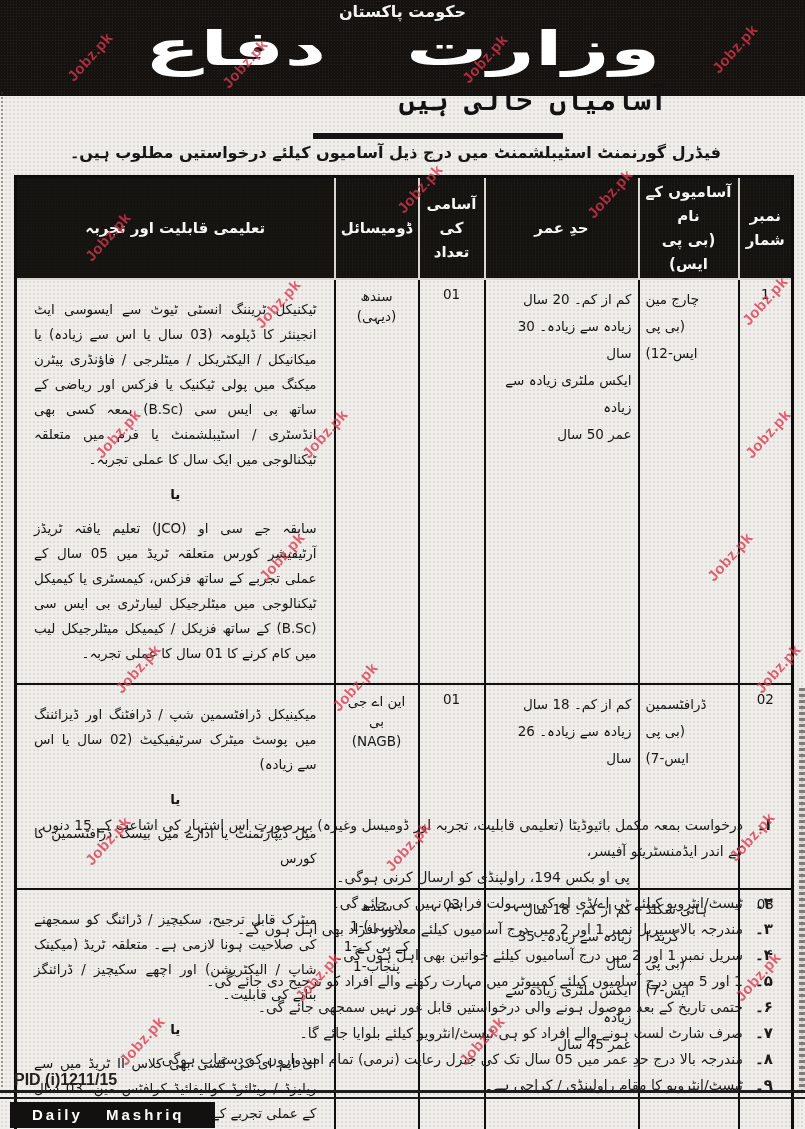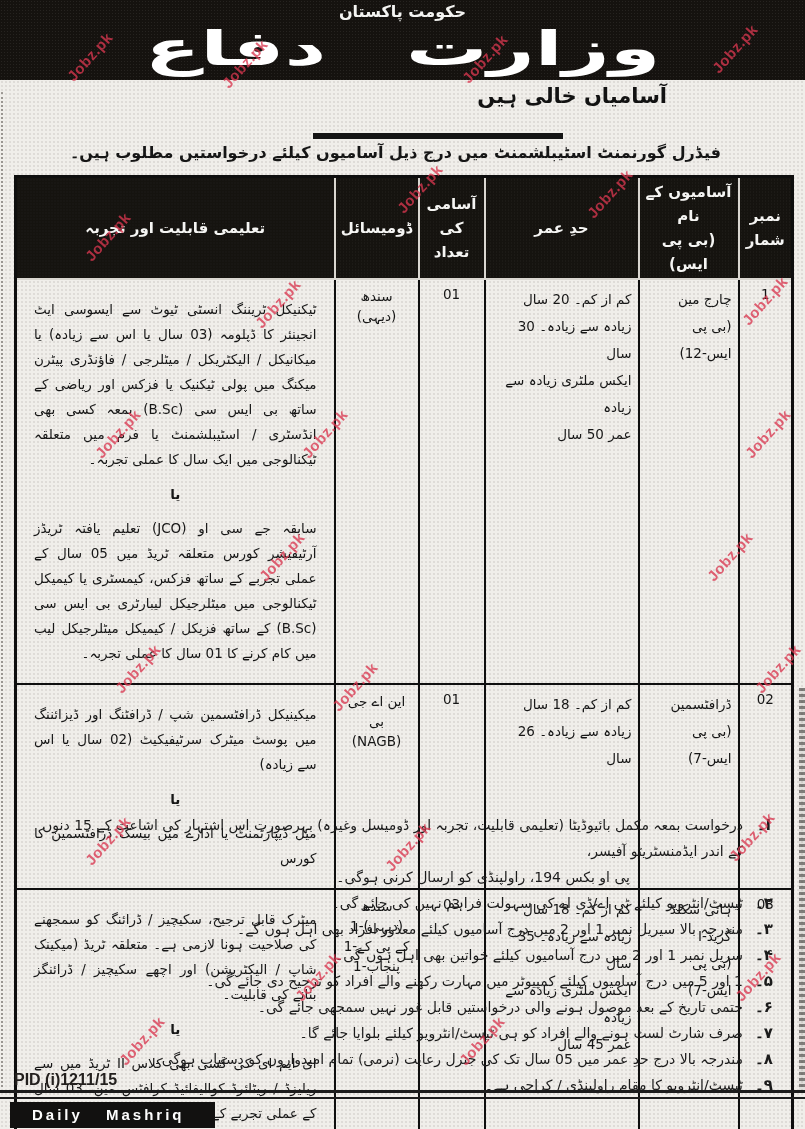--- a/index.html
+++ b/index.html
@@ -5,32 +5,32 @@
   html,body{margin:0;padding:0;}
   .page{
     position:relative;width:805px;height:1129px;overflow:hidden;
     background-color:#f0eeea;
     background-image:radial-gradient(rgba(95,88,80,.12) .8px, transparent 1.1px);
     background-size:4px 4px;
     font-family:"DejaVu Sans",sans-serif;color:#1b1b1b;
   }
   
   .banner{
-    position:absolute;top:0;left:0;width:805px;height:80px;
+    position:absolute;top:0;left:0;width:805px;height:96px;
     background-color:#15120f;
     background-image:radial-gradient(rgba(255,255,255,.07) .8px, transparent 1px);
     background-size:3px 3px;text-align:center;overflow:hidden;
   }
   .govt-line{color:#f4f4f2;font-size:16px;font-weight:bold;line-height:23px;direction:rtl;}
   .ministry-title{
     color:#ffffff;font-size:48px;font-weight:bold;line-height:50px;direction:rtl;
     transform:scaleX(1.7);transform-origin:center;word-spacing:30px;white-space:nowrap;
   }
   
-  .vacancy-heading{position:absolute;top:84px;right:138px;direction:rtl;font-size:21px;font-weight:bold;color:#121212;white-space:nowrap;}
+  .vacancy-heading{position:absolute;top:84px;right:138px;direction:rtl;font-size:28px;font-weight:bold;color:#121212;white-space:nowrap;font-family:Liberation Mono, monospace;}
   .heading-underline{position:absolute;top:133px;left:313px;width:250px;height:6px;background:#141414;}
   .intro-line{position:absolute;top:143px;right:84px;direction:rtl;font-size:16px;font-weight:600;color:#161616;white-space:nowrap;}
   
   table.jobs{
     position:absolute;top:175px;left:14px;width:777px;
     border-collapse:collapse;table-layout:fixed;direction:rtl;
     border:3px solid #0e0e0e;
   }
   table.jobs th{
     background-color:#15130f;
@@ -41,21 +41,21 @@
     text-align:center;vertical-align:middle;line-height:24px;
   }
   table.jobs td{
     border:2px solid #0f0f0f;vertical-align:top;
     font-size:13.5px;color:#161616;padding:6px;
     background:transparent;
   }
   tr.row-1{height:290px;} tr.row-2{height:115px;} tr.row-3{height:160px;}
   td.serial{text-align:center;font-size:15px;padding-top:14px;}
   td.count{text-align:center;font-size:15px;padding-top:14px;}
-  td.name{text-align:right;padding-top:14px;line-height:27px;margin-top:17px;}
+  td.name{text-align:left;padding-top:14px;line-height:27px;margin-top:17px;}
   td.age{text-align:right;padding:14px 14px 0 4px;line-height:27px;}
   td.domicile{text-align:center;padding-top:14px;line-height:20px;}
   td.qual{text-align:justify;line-height:25px;padding:8px 10px;}
   td.qual p{margin:11px;}
   .or-line{text-align:center;font-weight:bold;line-height:22px;}
   
   .notes{position:absolute;top:812px;right:20px;width:765px;direction:rtl;}
   .note{display:flex;}
   .note-num{flex:0 0 42px;text-align:center;font-size:15px;line-height:26px;font-weight:600;}
   .note-text{flex:1;text-align:right;font-size:14px;line-height:26px;padding-left:8px;}

